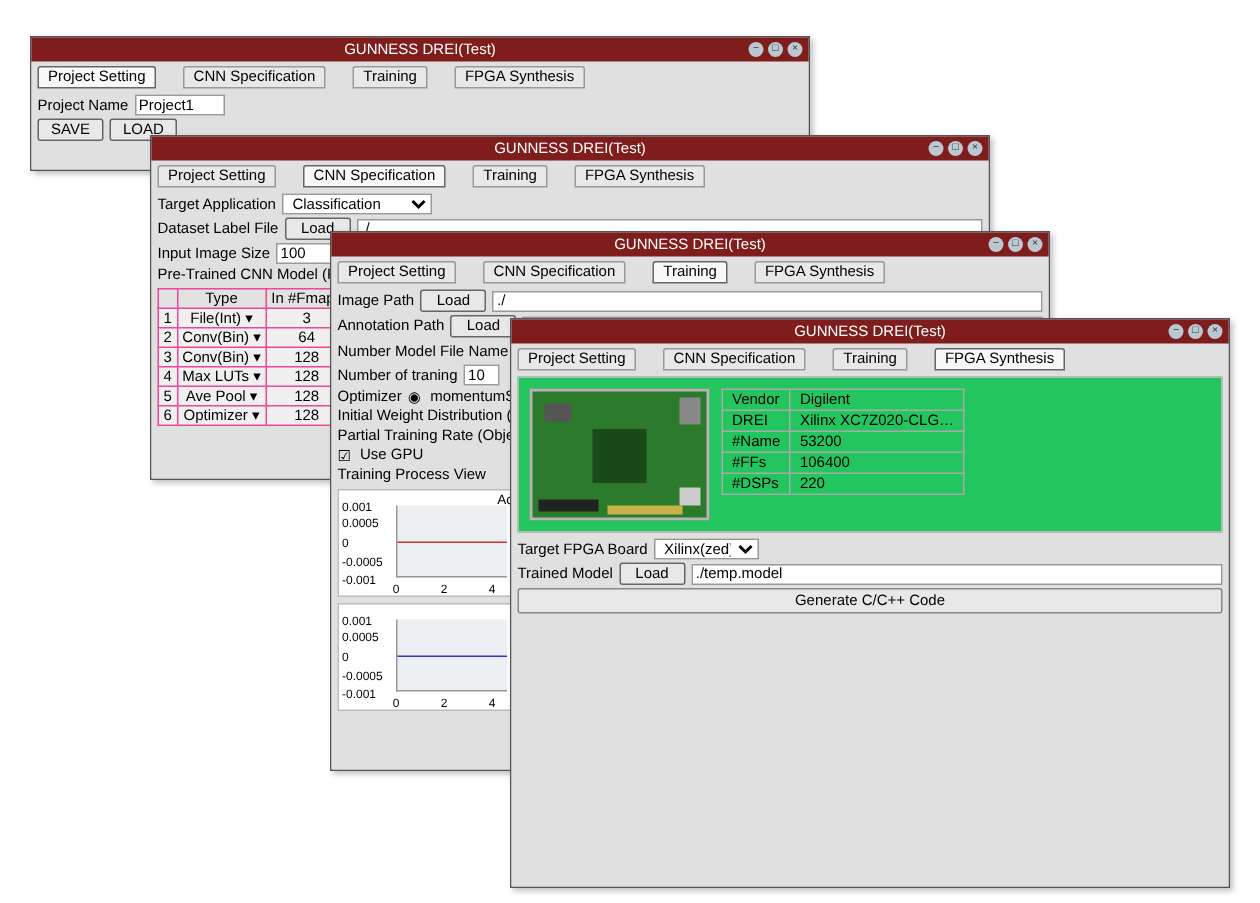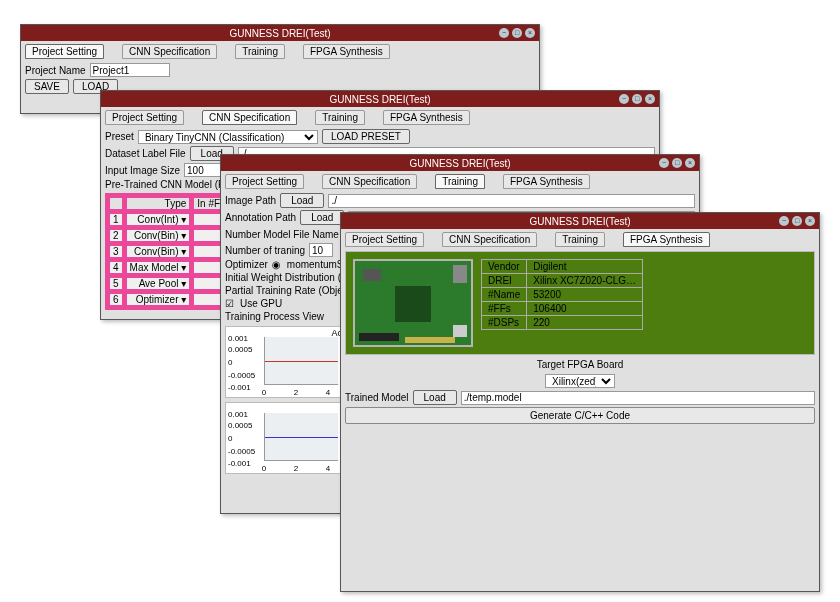--- a/index.html
+++ b/index.html
@@ -94,23 +94,23 @@
     border: 1px solid #666;
     background: #e8e8e8;
     border-radius: 2px;
   }
   table.layers {
     border-collapse: collapse;
     font-size: 10px;
     margin-top: 3px;
   }
   table.layers th, table.layers td {
-    border: 5px solid #ec4899;
+    border: 1px solid #ec4899;
     padding: 0 3px;
-    text-align: right;
+    text-align: center;
     background: #f0f0f0;
     height: 13px;
   }
   table.layers th { background: #e2e2e2; font-weight: normal; }
   .chart {
     background: #fff;
     border: 1px solid #bbb;
     margin: 4px 0;
     position: relative;
     height: 72px;
@@ -202,21 +202,21 @@
   </div>
   <div class="client">
     <div class="tabs">
       <div class="tab active">Project Setting</div>
       <div class="tab">CNN Specification</div>
       <div class="tab">Training</div>
       <div class="tab">FPGA Synthesis</div>
     </div>
     <div class="row">
       <span class="lbl">Project Name</span>
-      <input class="text" style="width: 80px;" value="Project1">
+      <input class="text" style="width: 60px;" value="Project1">
     </div>
     <div class="row">
       <button class="btn">SAVE</button>
       <button class="btn">LOAD</button>
     </div>
   </div>
 </div>
 
 <div class="window" style="left:100px; top:90px; width:560px; height:230px;">
   <div class="titlebar">
@@ -228,23 +228,22 @@
     </div>
   </div>
   <div class="client">
     <div class="tabs">
       <div class="tab">Project Setting</div>
       <div class="tab active">CNN Specification</div>
       <div class="tab">Training</div>
       <div class="tab">FPGA Synthesis</div>
     </div>
     <div class="row">
-      <span class="lbl">Preset</span>
-      <select class="select" style="width:180px"><option>Binary TinyCNN (Classification)</option></select>
-      <button class="btn">LOAD PRESET</button>
+      <span class="lbl">Target Application</span>
+      <select class="select" style="width:100px"><option>Classification</option></select>
     </div>
     <div class="row">
       <span class="lbl">Dataset Label File</span>
       <button class="btn" style="padding:1px 10px">Load</button>
       <input class="text" style="flex: 1 1 0%;" value="./">
     </div>
     <div class="row">
       <span class="lbl">Input Image Size</span>
       <input class="text" style="width: 46px;" value="100">
     </div>
@@ -253,36 +252,36 @@
     </div>
     <table class="layers">
       <tbody>
           <tr>
         <th></th>
         <th>Type</th>
         <th>In #Fmaps</th>
       </tr>
       <tr>
             <td>1</td>
-            <td><span>Conv(Int)</span> ▾</td>
+            <td><span>File(Int)</span> ▾</td>
             <td>3</td>
           </tr>
       <tr>
             <td>2</td>
             <td><span>Conv(Bin)</span> ▾</td>
             <td>64</td>
           </tr>
       <tr>
             <td>3</td>
             <td><span>Conv(Bin)</span> ▾</td>
             <td>128</td>
           </tr>
       <tr>
             <td>4</td>
-            <td><span>Max Model</span> ▾</td>
+            <td><span>Max LUTs</span> ▾</td>
             <td>128</td>
           </tr>
       <tr>
             <td>5</td>
             <td><span>Ave Pool</span> ▾</td>
             <td>128</td>
           </tr>
       <tr>
             <td>6</td>
             <td><span>Optimizer</span> ▾</td>
@@ -388,21 +387,21 @@
     </div>
   </div>
   <div class="client">
     <div class="tabs">
       <div class="tab">Project Setting</div>
       <div class="tab">CNN Specification</div>
       <div class="tab">Training</div>
       <div class="tab active">FPGA Synthesis</div>
     </div>
 
-    <div style="background:#4d7c0f; border:1px solid #bbb; padding:3px; overflow:hidden;">
+    <div style="background:#22c55e; border:1px solid #bbb; padding:3px; overflow:hidden;">
       <div class="pcb">
         <div class="connector" style="left:4px; bottom:4px; width:40px; height:8px;"></div>
         <div class="connector" style="right:4px; top:4px; width:14px; height:18px; background:#888;"></div>
         <div class="connector" style="right:4px; bottom:8px; width:14px; height:12px; background:#ccc;"></div>
         <div class="connector" style="left:50px; bottom:2px; width:50px; height:6px; background:#cab24a;"></div>
       </div>
       <table class="info-table">
         <tbody>
             <tr>
               <td>Vendor</td>
@@ -422,21 +421,21 @@
             </tr>
         <tr>
               <td>#DSPs</td>
               <td>220</td>
             </tr>
       </tbody>
         </table>
       <div style="clear:both"></div>
     </div>
 
-    <div class="row" style="margin-top:4px;flex-direction:column;">
+    <div class="row" style="margin-top:4px;">
       <span class="lbl">Target FPGA Board</span>
       <select class="select" style="width:70px"><option>Xilinx(zed)</option></select>
     </div>
     <div class="row">
       <span class="lbl">Trained Model</span>
       <button class="btn" style="padding:1px 10px">Load</button>
       <input class="text" style="flex: 1 1 0%;" value="./temp.model">
     </div>
     <button class="full-btn">Generate C/C++ Code</button>
   </div>

